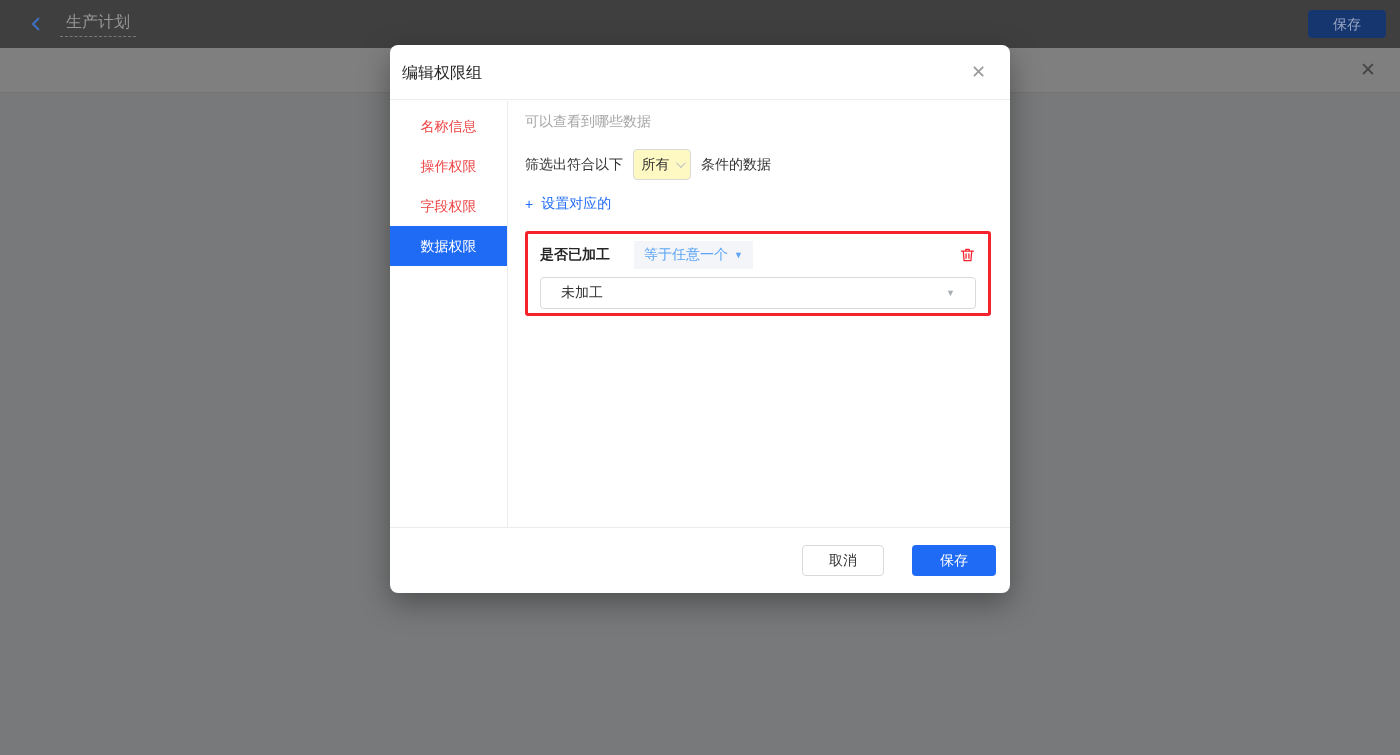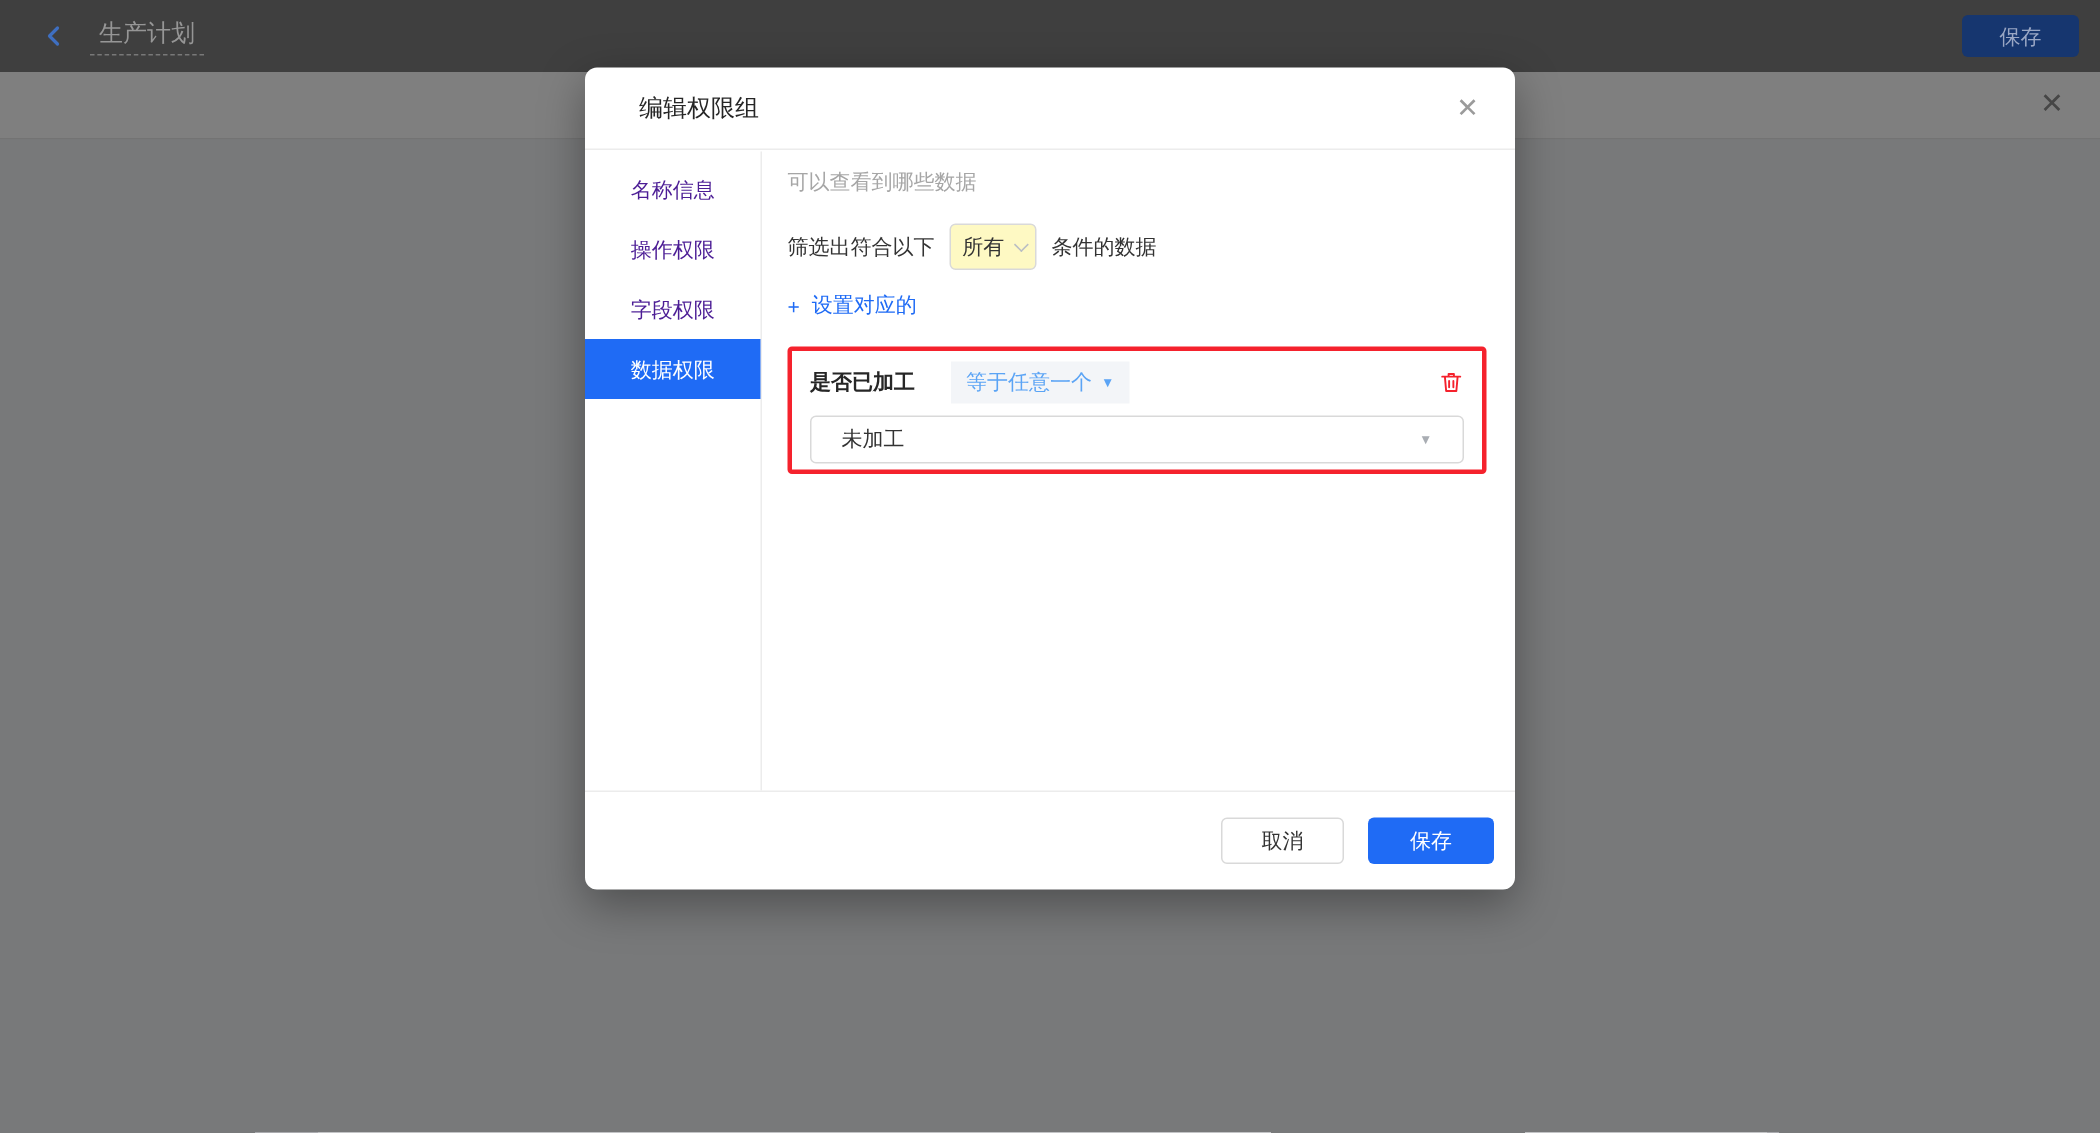--- a/index.html
+++ b/index.html
@@ -39,46 +39,46 @@
   .add-member { position:absolute; left:20px; top:345px; display:flex; align-items:center; gap:9px; cursor:pointer; }
   .add-member .plus { font-size:17px; color:#8c8c8c; line-height:17px; }
   .add-member .lbl { font-size:14px; color:#1f6bf5; }
 
   
   .overlay { position:absolute; top:48px; left:0; width:1400px; height:707px; background:rgba(0,0,0,0.5); z-index:10; }
 
   
   .modal { position:absolute; left:390px; top:45px; width:620px; height:548px; background:#fff; border-radius:8px; box-shadow:0 10px 30px rgba(0,0,0,0.35); z-index:20; }
   .m-header { height:55px; border-bottom:1px solid #ececec; position:relative; }
-  .m-title { line-height:55px; padding-left:36px; font-size:16px; color:#262626; }
+  .m-title { line-height:55px; padding-left:12px; font-size:16px; color:#262626; }
   .m-close { position:absolute; right:24px; top:16px; font-size:18px; color:#9b9b9b; cursor:pointer; line-height:22px; }
 
   .m-side { position:absolute; left:0; top:56px; bottom:66px; width:118px; border-right:1px solid #ececec; padding-top:5px; }
-  .m-tab { height:40px; line-height:40px; text-align:center; font-size:14px; color:#4c1d95; cursor:pointer; }
+  .m-tab { height:40px; line-height:40px; text-align:center; font-size:14px; color:#ef4444; cursor:pointer; }
   .m-tab.active { background:#1f6bf5; color:#fff; }
 
   .m-body { position:absolute; left:119px; top:56px; right:0; bottom:66px; padding:12px 16px 0 16px; }
   .m-hint { font-size:14px; color:#a6a6a6; height:20px; }
   .m-filter-row { margin-top:16px; display:flex; align-items:center; gap:10px; font-size:14px; color:#333; height:31px; }
   .mode-select { width:58px; height:31px; border:1px solid #d9d9d9; border-radius:4px; display:flex; align-items:center; justify-content:center; gap:6px; cursor:pointer; background:#fef9c3; }
   .chev { width:7px; height:7px; border-right:1.5px solid #b9bdc4; border-bottom:1.5px solid #b9bdc4; transform:rotate(45deg) translateY(-2px); }
   .add-filter { margin-top:14px; display:flex; align-items:center; gap:8px; color:#1f6bf5; font-size:14px; height:20px; cursor:pointer; }
 
   .cond-box { margin-top:17px; width:466px; height:85px; border:3px solid #f5222d; border-radius:3px; padding:7px 12px 0 12px; }
   .cond-row1 { display:flex; align-items:center; height:28px;gap:15px; }
   .cond-field { font-size:14px; font-weight:700; color:#262626; }
   .cond-op { margin-left:9px; height:28px; display:flex; align-items:center; gap:6px; background:#f3f5f8; padding:0 10px; font-size:14px; color:#5ba4f5; cursor:pointer; }
   .caret { font-size:9px; line-height:1; }
   .op-caret { color:#5ba4f5; }
   .trash { margin-left:auto; cursor:pointer; display:flex; align-items:center; }
   .cond-dd { margin-top:8px; height:32px; border:1px solid #d9d9d9; border-radius:4px; display:flex; align-items:center; padding:0 20px; cursor:pointer; background:#fff; }
   .dd-val { font-size:14px; color:#333; }
   .dd-caret { margin-left:auto; color:#a9adb3; }
 
-  .m-footer { position:absolute; left:0; right:0; bottom:0; height:66px; border-top:1px solid #ececec; display:flex; align-items:center; justify-content:flex-end; gap:16px; padding-right:14px; }
+  .m-footer { position:absolute; left:0; right:0; bottom:0; height:66px; border-top:1px solid #ececec; display:flex; align-items:center; justify-content:flex-end; gap:28px; padding-right:14px; }
   .btn-cancel { width:82px; height:31px; background:#fff; border:1px solid #d9d9d9; border-radius:4px; font-size:14px; color:#333; cursor:pointer; }
   .btn-save { width:84px; height:31px; background:#1f6bf5; border:none; border-radius:4px; font-size:14px; color:#fff; cursor:pointer; }
 </style>
 </head>
 <body>
 
 <div class="navbar">
   <div class="nav-back">
     <svg width="16" height="16" viewBox="0 0 24 24" fill="none" stroke="#3f6fc0" stroke-width="3.2" stroke-linecap="round" stroke-linejoin="round">
         <path d="M15.5 4 L7.5 12 L15.5 20"></path>

